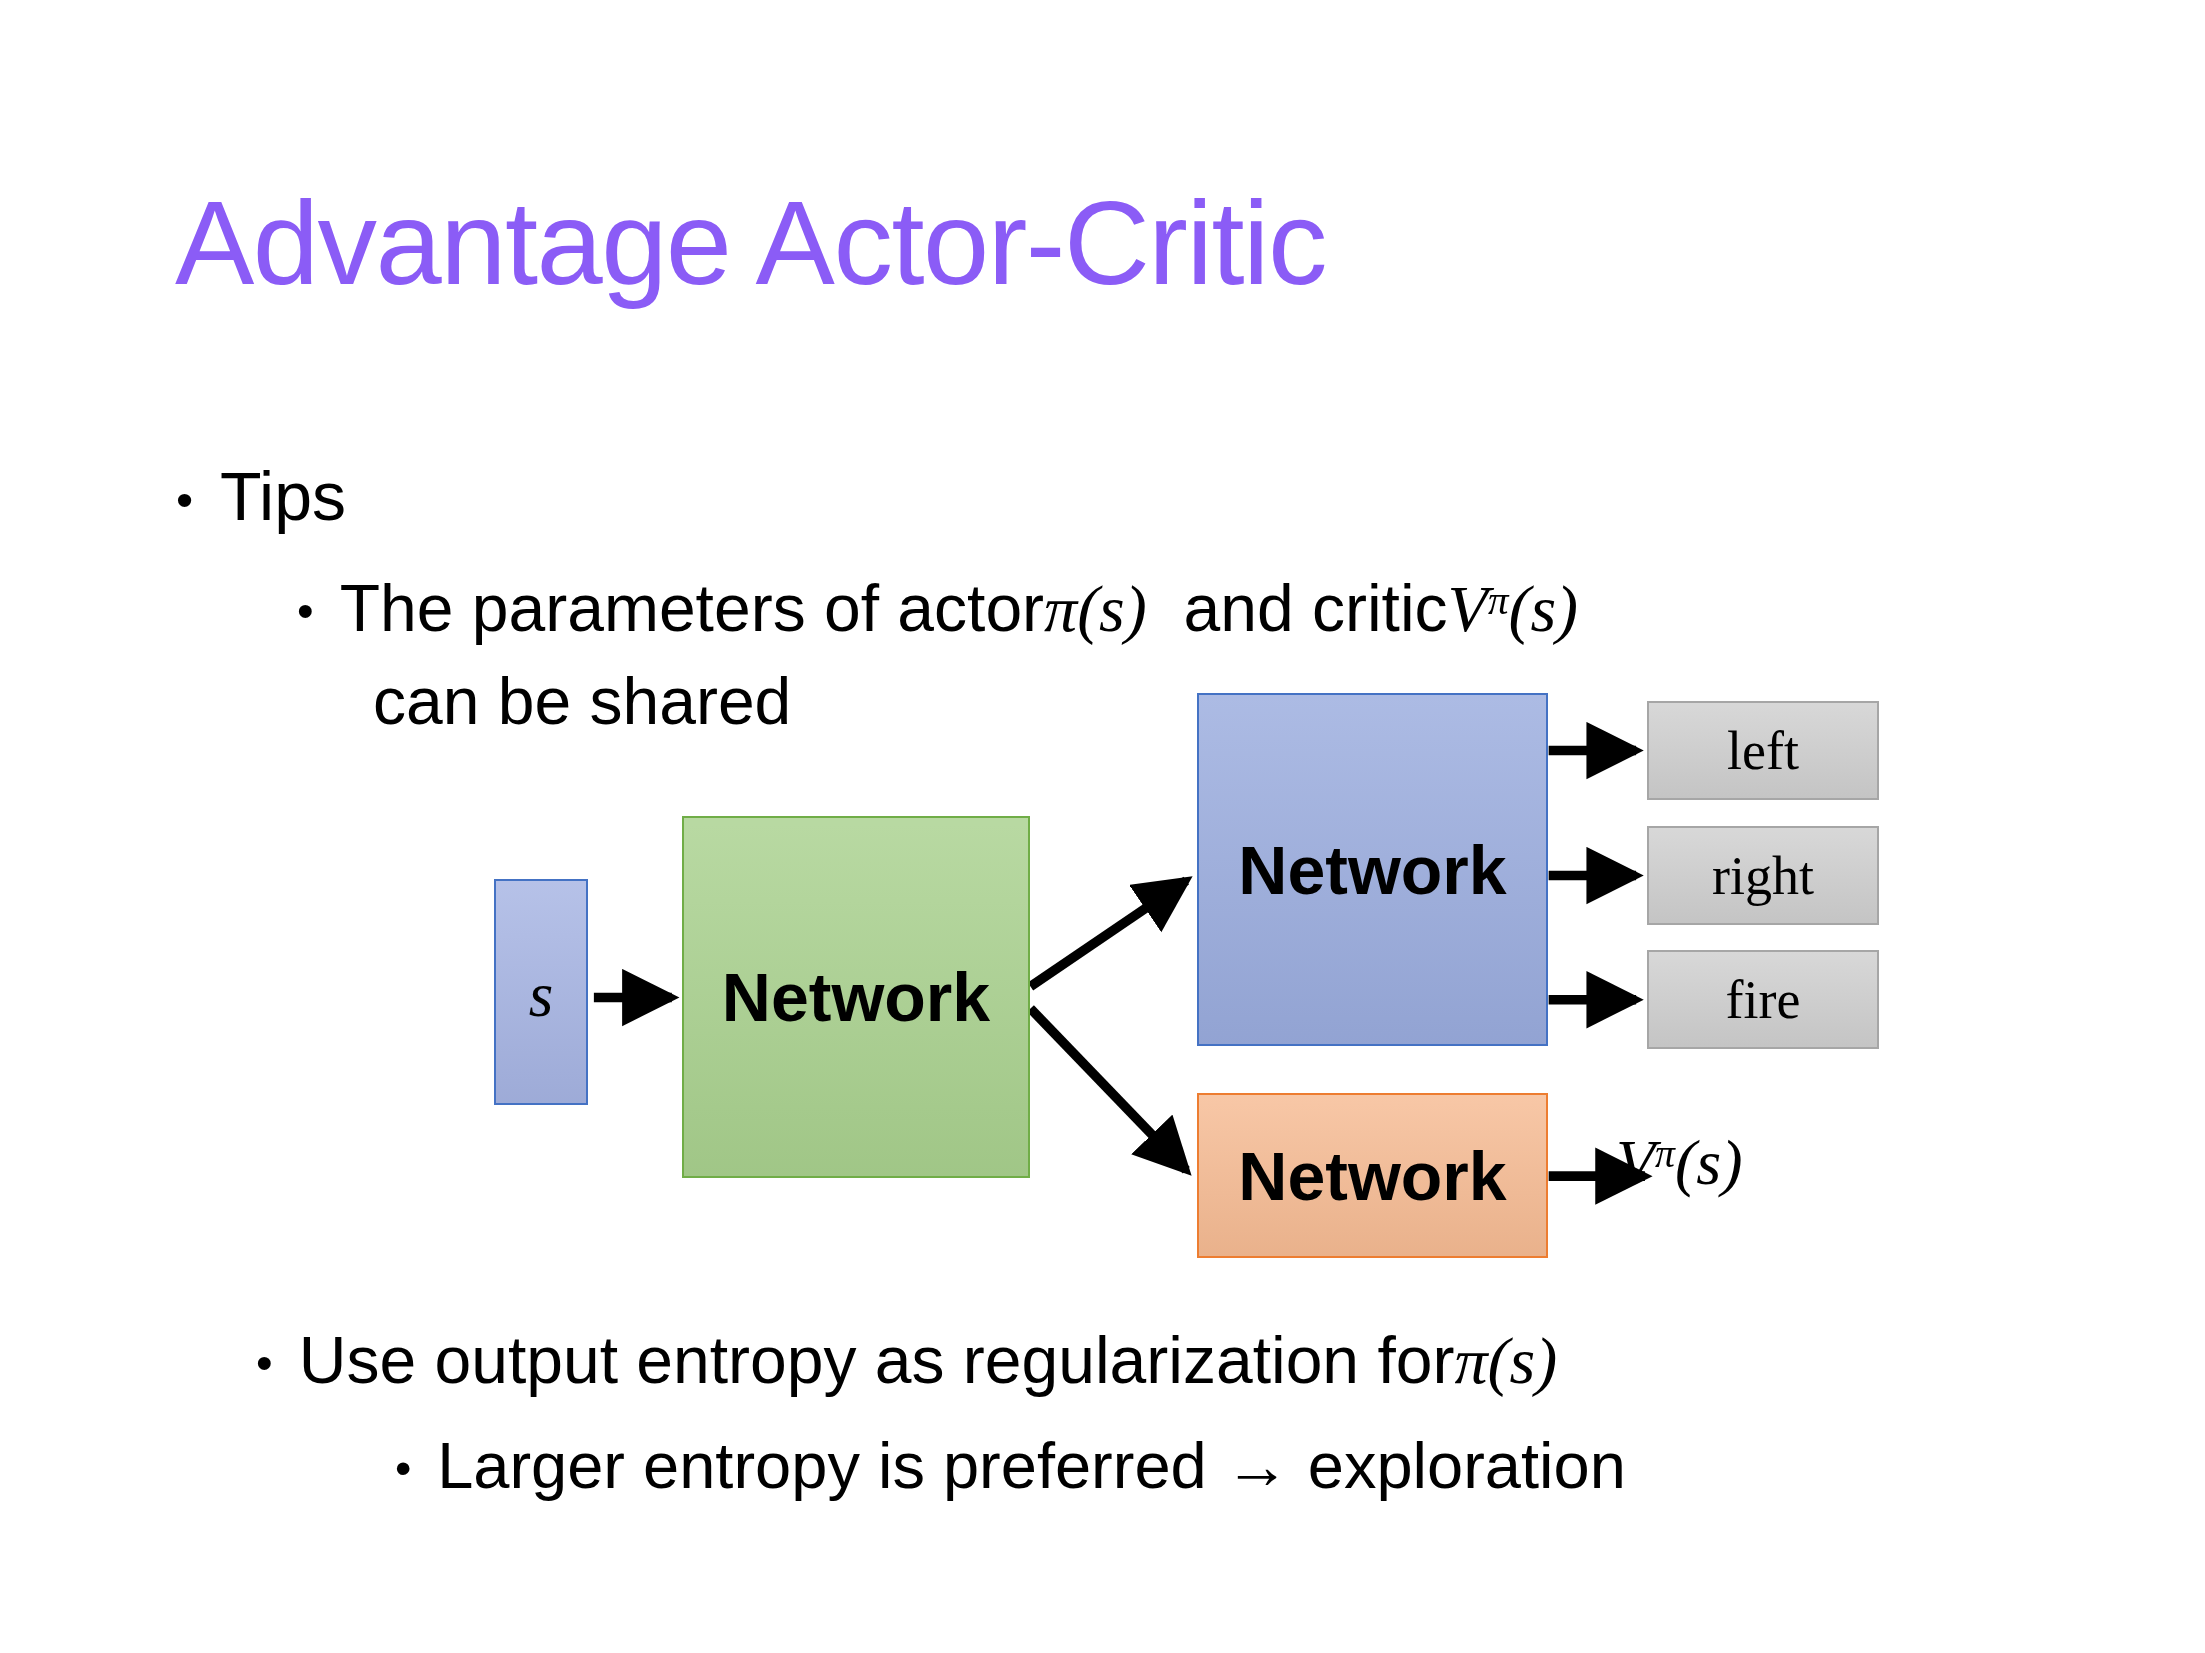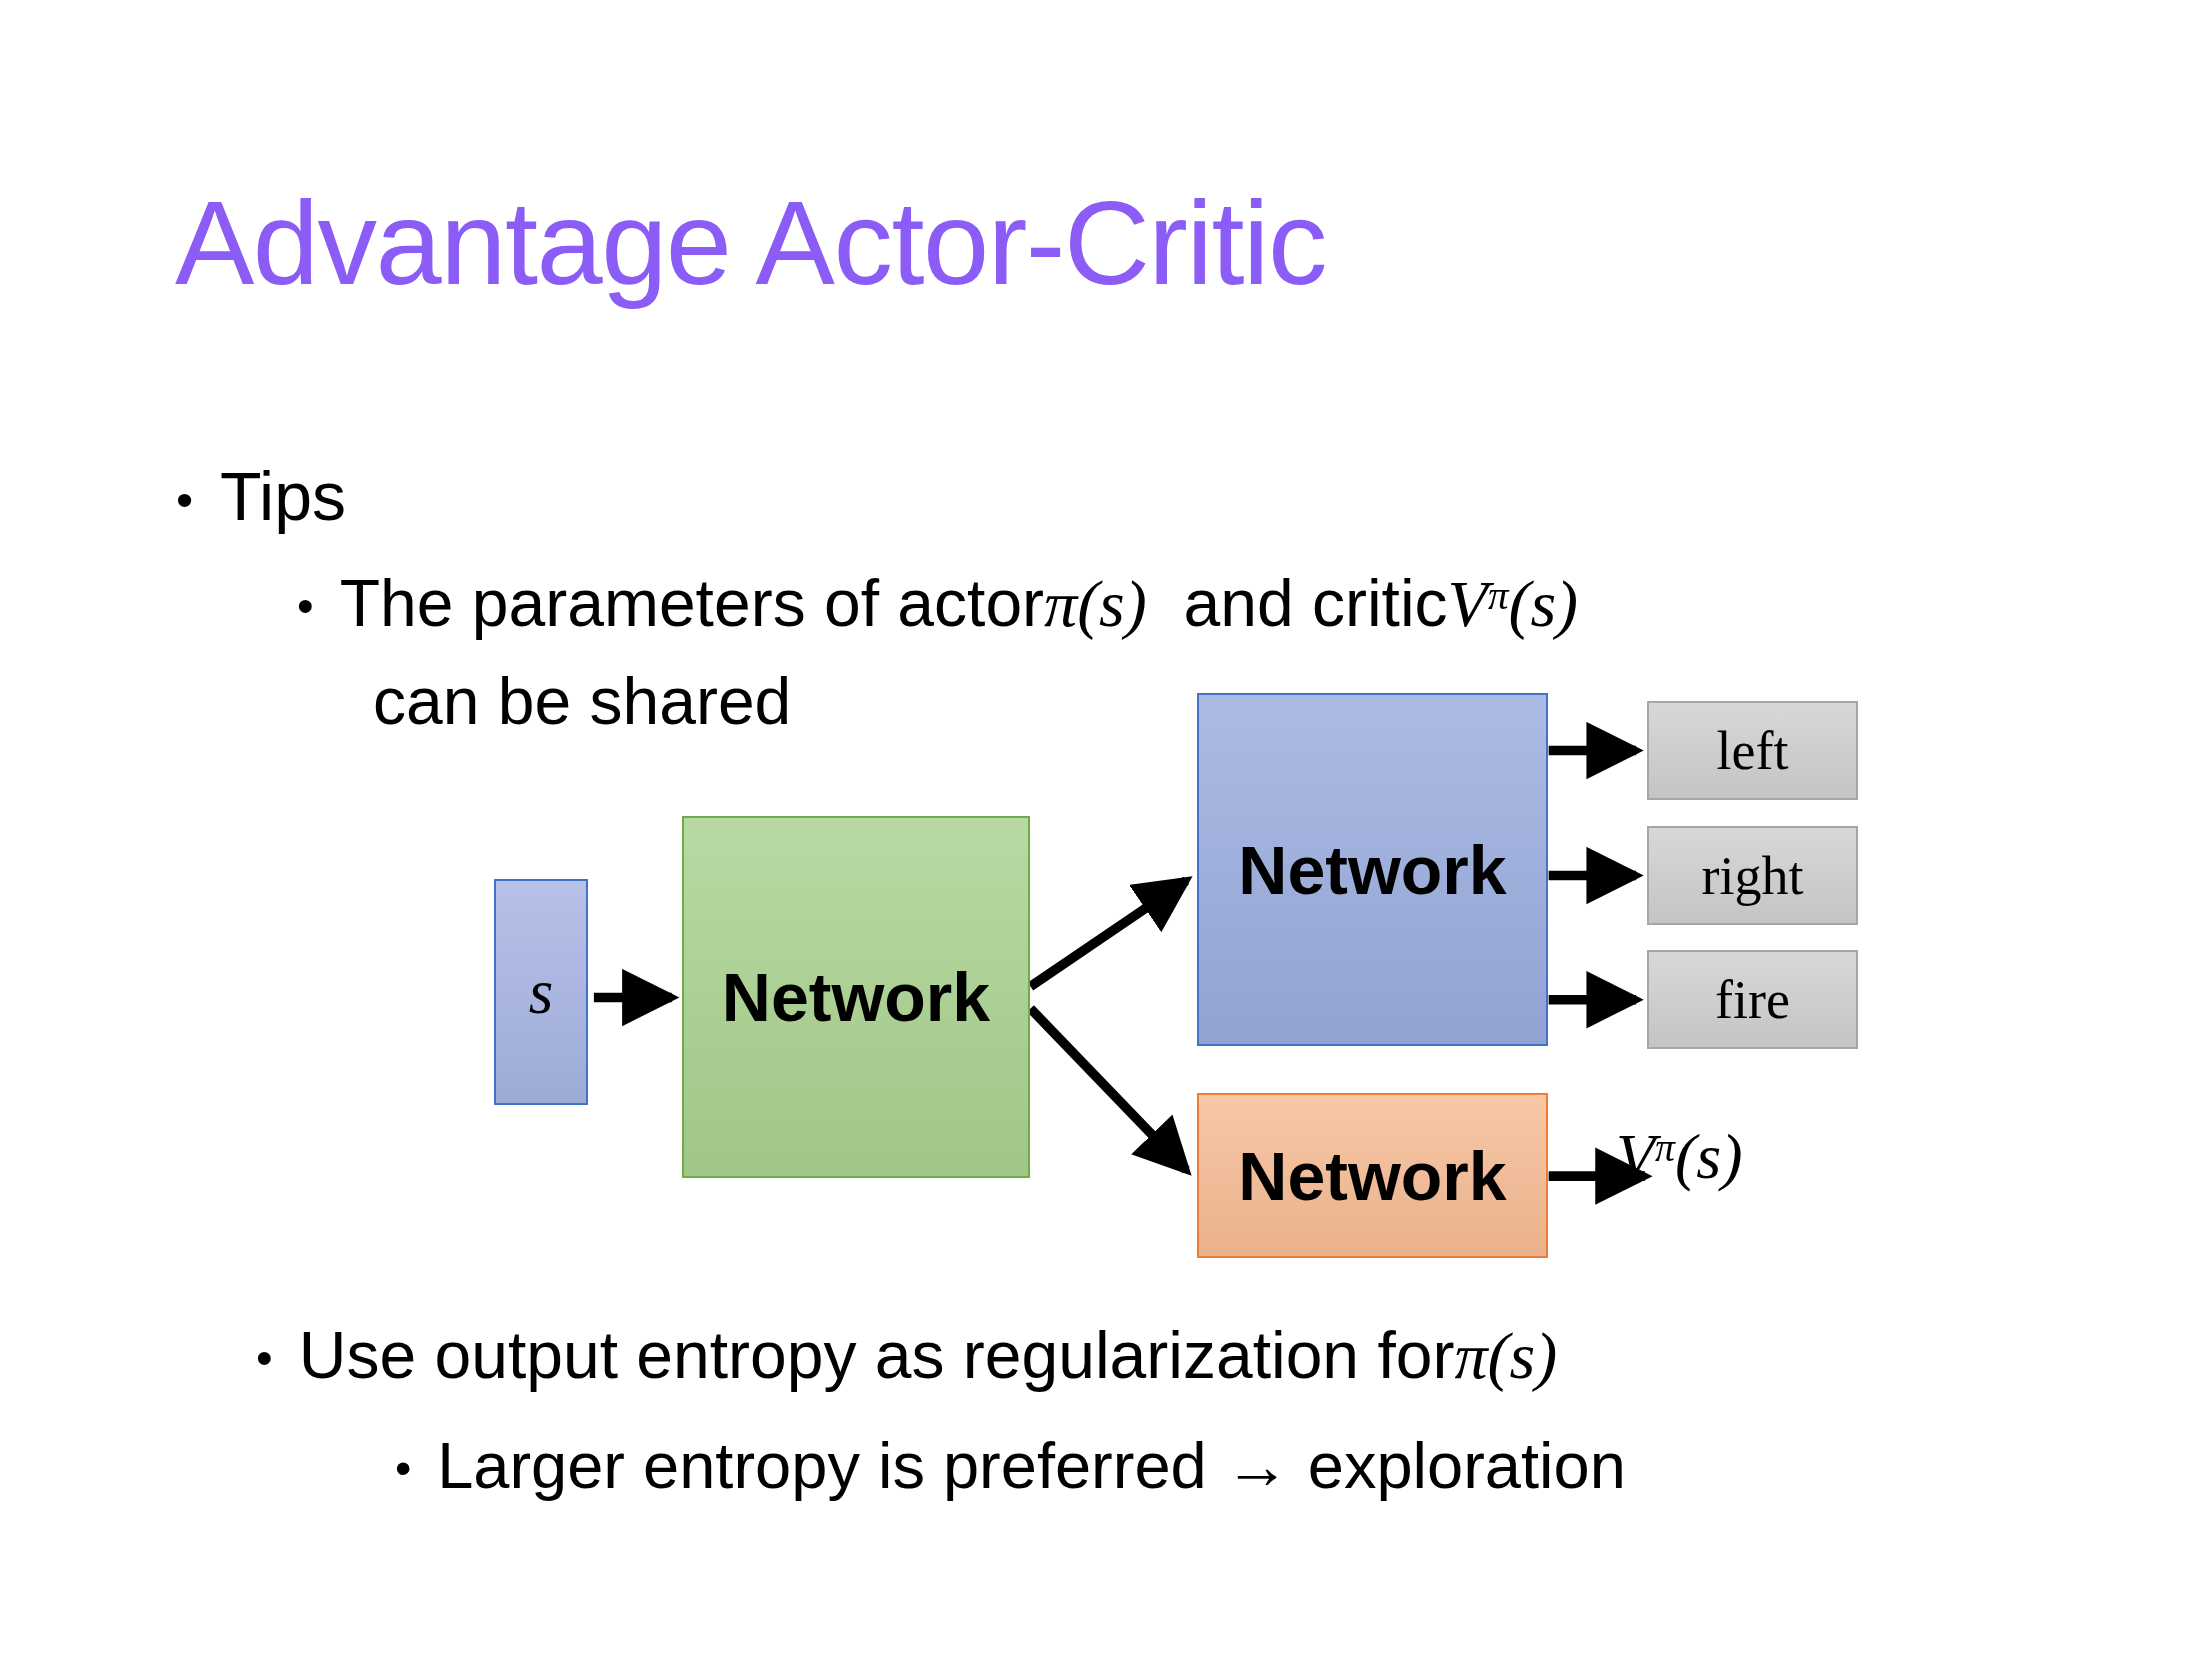--- a/index.html
+++ b/index.html
@@ -32,20 +32,21 @@
 
   .tips-line   { left: 176px;  top: 457px; }
   .param-line  { left: 297px;  top: 565px; }
   .param-line2 { left: 340px;  top: 663px; margin-left: 33px; }
   .entropy-line{ left: 256px;  top: 1317px; }
   .explore-line{ left: 395px;  top: 1428px; }
 
   .math {
     font-family: "Liberation Serif", serif;
     font-style: italic;
+    margin-top: 6px;
   }
   .sup {
     font-size: 62%;
     position: relative;
     top: -0.42em;
     font-style: italic;
   }
 
   
   .shape {
@@ -54,21 +55,21 @@
     border-style: solid;
     display: flex;
     align-items: center;
     justify-content: center;
     background-image: linear-gradient(180deg, rgba(255,255,255,0.18), rgba(0,0,0,0.05));
   }
   .state-box  { left: 494px;  top: 879px; width: 94px; height: 226px; border-width: 2.9px; }
   .shared-box { left: 682px;  top: 816px; width: 348px; height: 362px; border-width: 2.9px; }
   .actor-box  { left: 1197px; top: 693px;  width: 351px; height: 353px; border-width: 2.9px; }
   .critic-box { left: 1197px; top: 1093px; width: 351px; height: 165px; border-width: 2.9px; }
-  .action-box { left: 1647px; width: 211px; height: 99px; border-width: 2.2px; }
+  .action-box { left: 1647px; width: 232px; height: 99px; border-width: 2.2px; }
   .action-left  { top: 701px; }
   .action-right { top: 826px; }
   .action-fire  { top: 950px; }
 
   .network-label { font-size: 68px; color: #000; font-weight: bold; }
   .state-label   { font-size: 63px; }
   .action-label  {
     font-family: "Liberation Serif", serif;
     font-size: 54px;
     color: #000;

